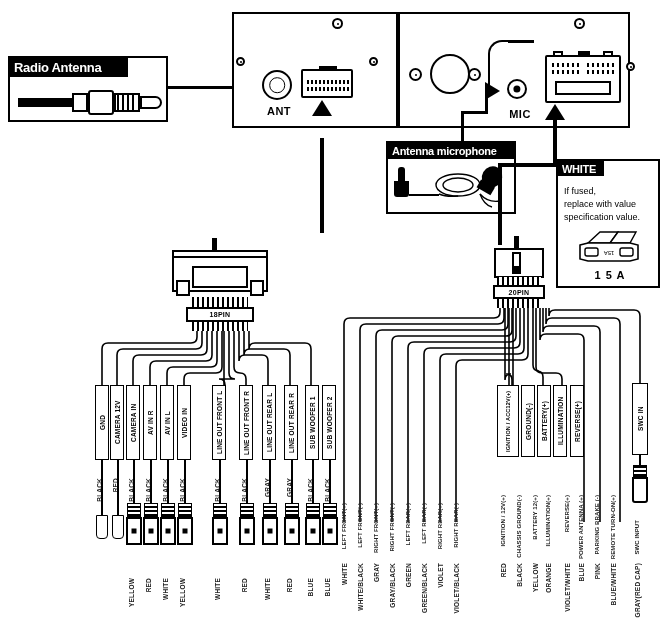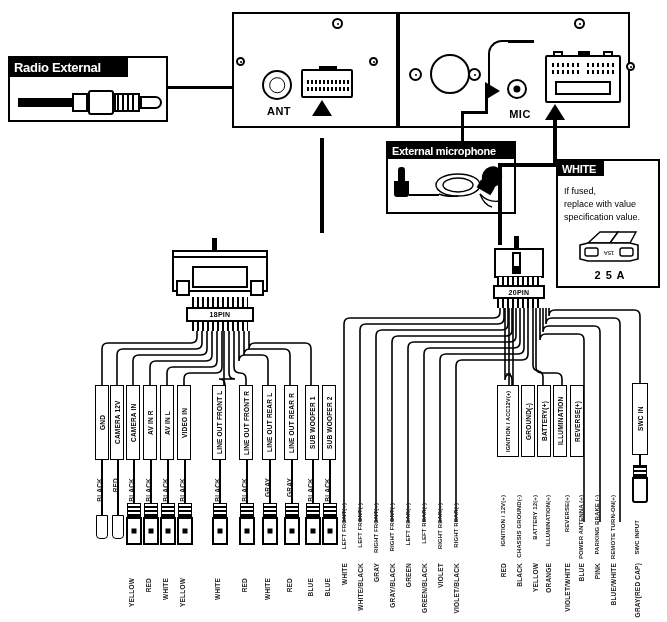--- a/index.html
+++ b/index.html
@@ -58,21 +58,21 @@
   
   .fuse-txt{position:absolute;font-size:9px;line-height:12px;}
   .fuse-amp{position:absolute;font-size:11px;font-weight:bold;letter-spacing:1px;}
 </style>
 </head>
 <body>
 
 <div id="stage">
 
   <div class="callout" style="left:8px;top:56px;width:160px;height:66px;">
-    <div class="callout-title" style="left:0;top:0;width:118px;height:19px;font-size:13px;">Radio External</div>
+    <div class="callout-title" style="left:0;top:0;width:118px;height:19px;font-size:13px;">Radio Antenna</div>
 
     <div style="position:absolute;left:0;top:24px;width:160px;height:40px;">
       <div class="abs" style="left:8px;top:16px;width:54px;height:9px;background:#000;"></div>
       <div class="abs" style="left:62px;top:11px;width:16px;height:19px;border:2px solid #000;background:#fff;box-sizing:border-box;"></div>
       <div class="abs" style="left:78px;top:8px;width:26px;height:25px;border:2px solid #000;border-radius:3px;background:#fff;box-sizing:border-box;"></div>
       <div class="abs" style="left:104px;top:11px;width:26px;height:19px;border:2px solid #000;background:#fff;box-sizing:border-box;"></div>
       <div class="abs" style="left:107px;top:11px;width:2px;height:19px;background:#000;"></div>
       <div class="abs" style="left:112px;top:11px;width:2px;height:19px;background:#000;"></div>
       <div class="abs" style="left:117px;top:11px;width:2px;height:19px;background:#000;"></div>
       <div class="abs" style="left:122px;top:11px;width:2px;height:19px;background:#000;"></div>
@@ -119,21 +119,21 @@
     <div class="abs" style="left:31px;top:-6px;width:12px;height:6px;background:#000;"></div>
     <div class="abs" style="left:56px;top:-6px;width:10px;height:6px;border:2px solid #000;background:#fff;box-sizing:border-box;"></div>
     <div class="abs" style="left:5px;top:6px;width:30px;height:4px;background:repeating-linear-gradient(90deg,#000 0 2px,transparent 2px 5px);"></div>
     <div class="abs" style="left:5px;top:13px;width:30px;height:4px;background:repeating-linear-gradient(90deg,#000 0 2px,transparent 2px 5px);"></div>
     <div class="abs" style="left:40px;top:6px;width:30px;height:4px;background:repeating-linear-gradient(90deg,#000 0 2px,transparent 2px 5px);"></div>
     <div class="abs" style="left:40px;top:13px;width:30px;height:4px;background:repeating-linear-gradient(90deg,#000 0 2px,transparent 2px 5px);"></div>
     <div class="abs" style="left:8px;top:24px;width:56px;height:14px;border:2px solid #000;background:#fff;box-sizing:border-box;"></div>
   </div>
 
   <div class="callout" style="left:386px;top:141px;width:130px;height:73px;">
-    <div class="callout-title" style="left:0;top:0;width:126px;height:16px;font-size:11px;">External microphone</div>
+    <div class="callout-title" style="left:0;top:0;width:126px;height:16px;font-size:11px;">Antenna microphone</div>
     <div style="position:absolute;left:0;top:18px;width:130px;height:52px;">
       <div class="abs" style="left:10px;top:6px;width:7px;height:14px;background:#000;border-radius:3px 3px 0 0;"></div>
       <div class="abs" style="left:6px;top:20px;width:15px;height:16px;background:#000;border-radius:0 0 3px 3px;"></div>
       <div class="abs" style="left:21px;top:33px;width:30px;height:2px;background:#000;"></div>
       <svg width="130" height="52" style="position:absolute;left:0;top:0;">
         <ellipse cx="70" cy="24" rx="22" ry="11" fill="none" stroke="#000" stroke-width="1.4"></ellipse>
         <ellipse cx="70" cy="24" rx="15" ry="7" fill="none" stroke="#000" stroke-width="1.4"></ellipse>
         <path d="M51 33 Q58 36 70 35" fill="none" stroke="#000" stroke-width="1.4"></path>
         <ellipse cx="104" cy="16" rx="10" ry="11" fill="#000" transform="rotate(30 104 16)"></ellipse>
         <rect x="90" y="22" width="16" height="9" fill="#000" transform="rotate(30 98 26)"></rect>
@@ -156,21 +156,21 @@
     <div style="position:absolute;left:16px;top:66px;width:72px;height:40px;">
       <svg width="72" height="40">
         <polygon points="14,16 26,5 44,5 36,16" fill="#fff" stroke="#000" stroke-width="1.4"></polygon>
         <polygon points="36,16 44,5 62,5 56,16" fill="#fff" stroke="#000" stroke-width="1.4"></polygon>
         <polygon points="6,18 14,16 56,16 64,18 64,32 56,34 14,34 6,32" fill="#fff" stroke="#000" stroke-width="1.6"></polygon>
         <rect x="11" y="21" width="13" height="8" rx="2" fill="#fff" stroke="#000" stroke-width="1.4"></rect>
         <rect x="46" y="21" width="13" height="8" rx="2" fill="#fff" stroke="#000" stroke-width="1.4"></rect>
         <text x="35" y="28" font-size="6" text-anchor="middle" font-family="Liberation Sans" transform="rotate(180 35 26)">15A</text>
       </svg>
     </div>
-    <div class="fuse-amp" style="left:0;top:108px;width:104px;text-align:center;">2 5 A</div>
+    <div class="fuse-amp" style="left:0;top:108px;width:104px;text-align:center;">1 5 A</div>
   </div>
 
   <div class="arrow-line" style="left:320px;top:138px;width:4px;height:95px;"></div>
   <div class="arrow-head ah-up" style="left:312px;top:100px;"></div>
 
   <div class="arrow-line" style="left:553px;top:120px;width:4px;height:46px;"></div>
   <div class="arrow-head ah-up" style="left:545px;top:104px;"></div>
   <div class="arrow-line" style="left:498px;top:163px;width:59px;height:4px;"></div>
   <div class="arrow-line" style="left:498px;top:163px;width:4px;height:82px;"></div>
 

